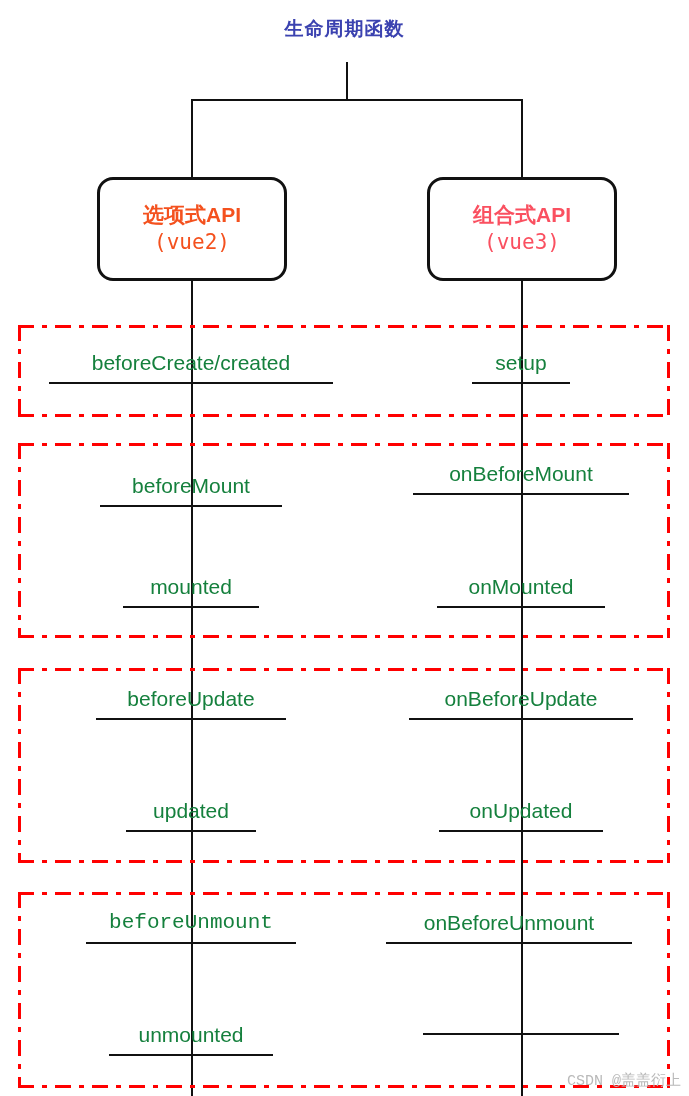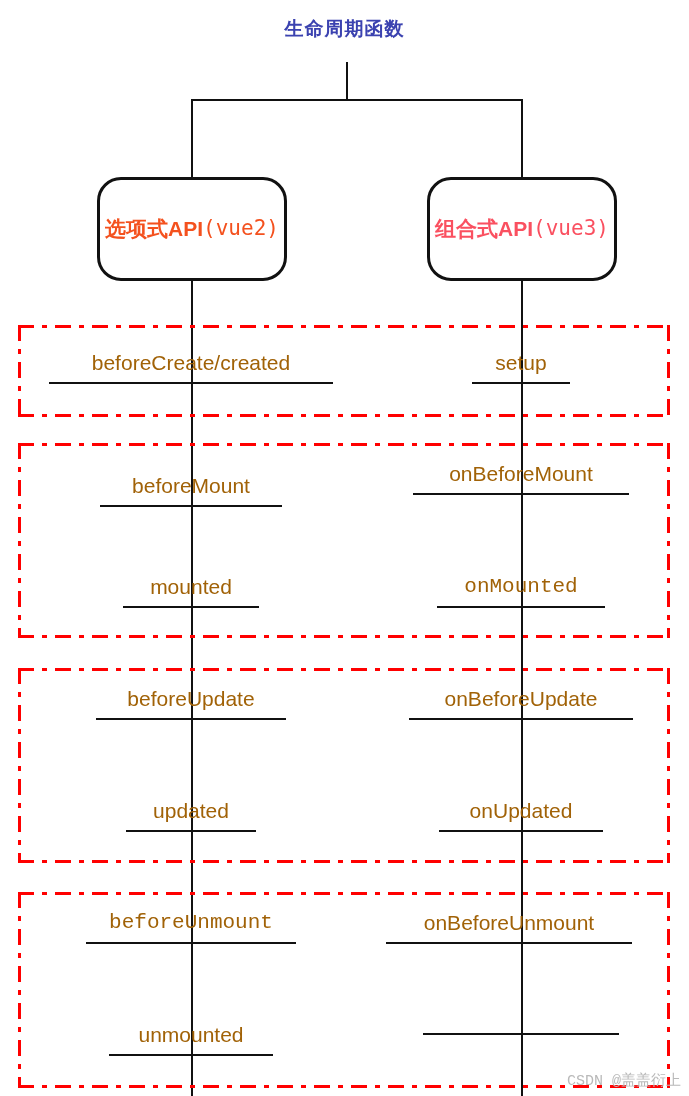--- a/index.html
+++ b/index.html
@@ -40,25 +40,25 @@
   .hline {
     position: absolute;
     height: 2px;
     background: #111111;
   }
 
   
   .api-box {
     position: absolute;
     border: 3px solid #111111;
-    border-radius: 24px;
+    border-radius: 16px;
     background: #ffffff;
     box-sizing: border-box;
     display: flex;
-    flex-direction: row;
+    flex-direction: column;
     align-items: center;
     justify-content: center;
     line-height: 1.32;
   }
   .api-box .api-line1 {
     font-size: 21px;
     font-weight: bold;
   }
   .api-box .api-line2 {
     font-size: 21px;
@@ -86,21 +86,21 @@
     background-repeat: no-repeat;
   }
 
   
   .hook {
     position: absolute;
     text-align: center;
   }
   .hook .hook-label {
     font-size: 21px;
-    color: #a16207;
+    color: #15803d;
     line-height: 1;
     white-space: nowrap;
     display: block;
   }
   .hook .hook-rule {
     margin: 9px auto 0 auto;
     height: 2px;
     background: #111111;
   }
 
@@ -162,21 +162,21 @@
   </div>
   <div class="hook" style="left:396px; top:463px; width:250px;">
     <span class="hook-label">onBeforeMount</span>
     <div class="hook-rule" style="width:216px;"></div>
   </div>
 
   <div class="hook" style="left:66px; top:576px; width:250px;">
     <span class="hook-label">mounted</span>
     <div class="hook-rule" style="width:136px;"></div>
   </div>
-  <div class="hook" style="left:396px; top:576px; width:250px;font-family:Liberation Mono, monospace;">
+  <div class="hook" style="left:396px; top:576px; width:250px;">
     <span class="hook-label">onMounted</span>
     <div class="hook-rule" style="width:168px;"></div>
   </div>
 
   <div class="group dashdot" style="left:18px; top:668px; width:652px; height:195px;"></div>
 
   <div class="hook" style="left:66px; top:688px; width:250px;">
     <span class="hook-label">beforeUpdate</span>
     <div class="hook-rule" style="width:190px;"></div>
   </div>

